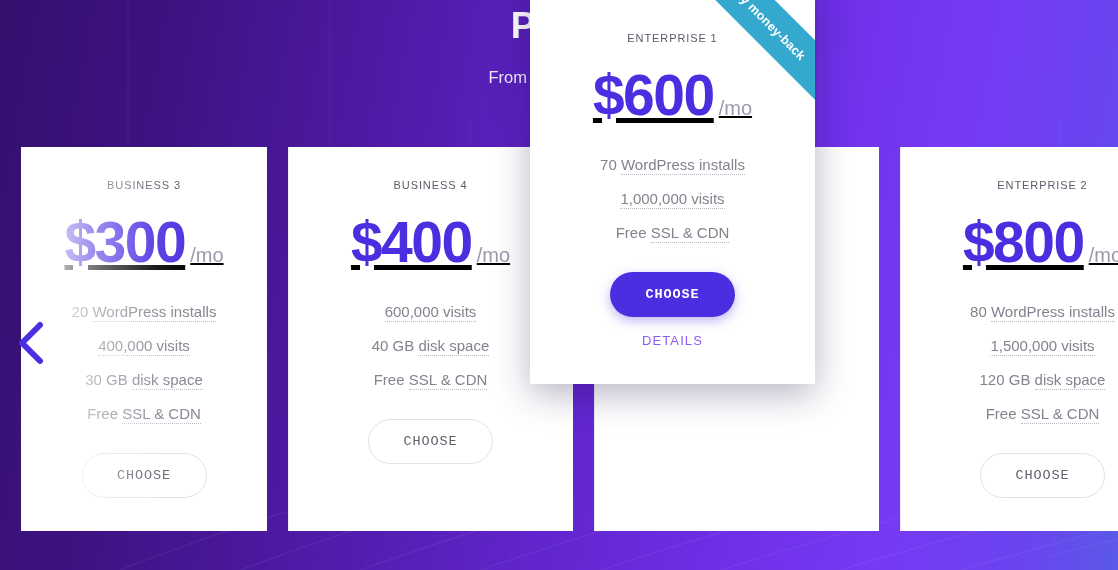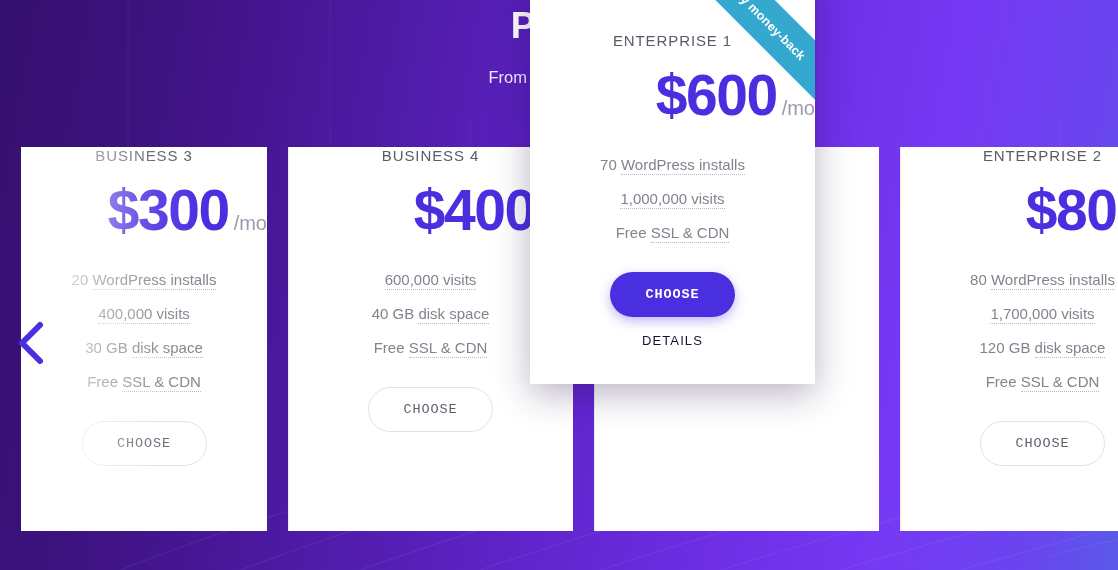--- a/index.html
+++ b/index.html
@@ -71,20 +71,21 @@
     display: flex;
     z-index: 3;
   }
 
   .card {
     position: relative;
     flex: 0 0 auto;
     background: #ffffff;
     height: 384px;
     text-align: center;
+    padding-top: 32px;
     margin-left: 21px;
   }
 
   .card + .card::before {
     content: "";
     position: absolute;
     left: 0; top: 0;
     width: 1px; height: 384px;
     background: #eceaf2;
   }
@@ -141,33 +142,34 @@
   .ribbon-text {
     color: #ffffff;
     font-size: 12.5px;
     font-weight: 600;
     letter-spacing: .2px;
     white-space: nowrap;
   }
 
   
   .plan-name {
-    font-size: 15px;
+    font-size: 11px;
     color: #5a5a68;
     letter-spacing: .9px;
     font-weight: 400;
     height: 18px;
   }
 
   .price-row {
     margin-top: 14px;
     display: flex;
     align-items: baseline;
-    justify-content: flex-end;
+    justify-content: center;
     height: 62px;
+    text-decoration: underline;
   }
   .price {
     font-size: 57px;
     font-weight: bold;
     color: #4a2fe0;
     letter-spacing: -1.5px;
     line-height: 62px;
   }
   .per {
     font-size: 20px;
@@ -212,21 +214,21 @@
     background: #4a2fe0;
     color: #ffffff;
     font-weight: bold;
     width: 125px;
     box-shadow: 0 4px 12px rgba(74,47,224,.35);
   }
 
   .details {
     margin-top: 16px;
     font-size: 13px;
-    color: #0f172a;
+    color: #8b5cf6;
     letter-spacing: 1.1px;
     cursor: pointer;
   }
 
   
   .nav-arrow {
     position: absolute;
     left: 14px;
     top: 320px;
     width: 34px;
@@ -315,21 +317,21 @@
     <div class="card card-w2"></div>
 
     <div class="card card-w2">
       <div class="plan-name">ENTERPRISE 2</div>
       <div class="price-row">
         <span class="price">$800</span>
         <span class="per">/mo</span>
       </div>
       <ul class="features">
         <li class="feature"><span>80 </span><span class="hint">WordPress installs</span></li>
-        <li class="feature"><span></span><span class="hint">1,700,000 visits</span></li>
+        <li class="feature"><span></span><span class="hint">1,500,000 visits</span></li>
         <li class="feature"><span>120 GB </span><span class="hint">disk space</span></li>
         <li class="feature"><span>Free </span><span class="hint">SSL &amp; CDN</span></li>
       </ul>
       <button class="choose">CHOOSE</button>
     </div>
 
   </div>
 
   <div class="card-featured">
     <div class="ribbon">

